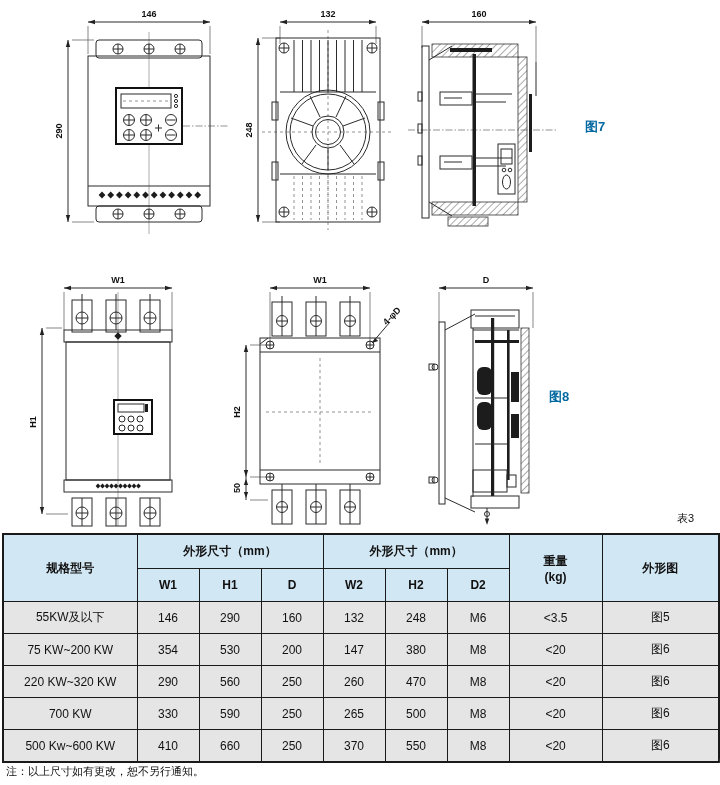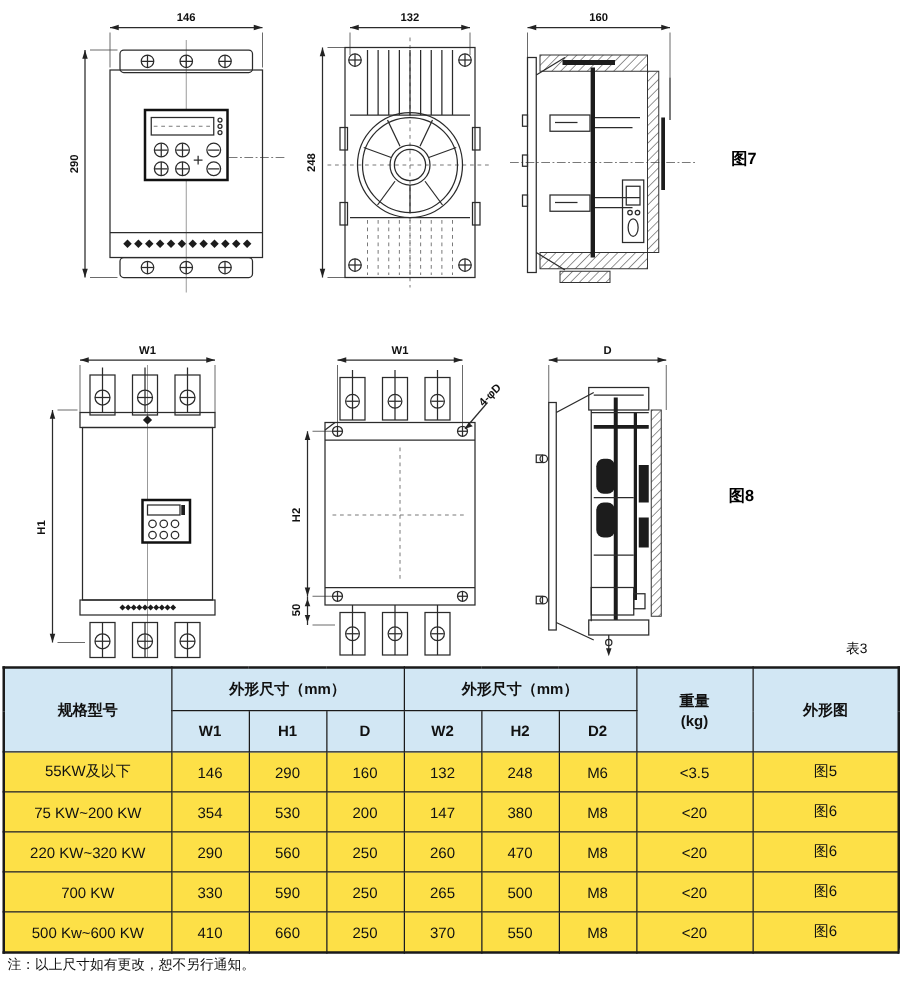--- a/index.html
+++ b/index.html
@@ -7,29 +7,29 @@
   .page{position:relative;width:720px;height:785px;background:#fff;overflow:hidden;border-radius:27px;}
   svg{position:absolute;overflow:visible;}
   .ln{stroke:#2b2b2b;stroke-width:1;fill:none;}
   .thin{stroke:#777;stroke-width:.6;fill:none;}
   .ext{stroke:#555;stroke-width:.7;fill:none;}
   .dash{stroke:#666;stroke-width:.7;fill:none;stroke-dasharray:3 3;}
   .dashdot{stroke:#666;stroke-width:.7;fill:none;stroke-dasharray:7 2 1.5 2;}
   .arr{fill:#222;stroke:none;}
   .blk{fill:#1c1c1c;stroke:none;}
   text.dim{font:600 9px "Liberation Sans",sans-serif;fill:#111;text-anchor:middle;}
-  .figlabel{position:absolute;font-weight:bold;font-size:13px;color:#000000;}
+  .figlabel{position:absolute;font-weight:bold;font-size:13px;color:#0369a1;}
   .tbl-caption{position:absolute;top:511px;right:26px;font-size:11px;font-weight:normal;}
   table.spec{position:absolute;left:2px;top:533px;width:716px;border-collapse:collapse;table-layout:fixed;font-size:12px;}
   table.spec th,table.spec td{border:1px solid #1a1a1a;text-align:center;vertical-align:middle;padding:0;}
   table.spec thead th{background:#d2e7f4;font-weight:bold;}
   table.spec{border:2px solid #1a1a1a;}
   tr.hrow1 th{height:33px;}
   tr.hrow2 th{height:32px;}
-  tr.drow td{height:31px;background:#fde047;font-weight:500;}
+  tr.drow td{height:31px;background:#e5e5e5;font-weight:500;}
   .note{position:absolute;left:6px;top:764px;font-size:11px;color:#111;text-align:center;}
 </style>
 </head>
 <body>
 
 <div class="page">
 
   <svg style="left:38px;top:4px" width="196" height="234" viewBox="0 0 196 234">
 
     <line class="ext" x1="50" y1="22" x2="50" y2="50"></line>
@@ -449,21 +449,21 @@
 
     <g class="ln">
       <rect x="58" y="198" width="34" height="22"></rect>
       <rect x="92" y="203" width="9" height="12"></rect>
       <rect x="56" y="224" width="48" height="12"></rect>
     </g>
     <line class="ln" x1="72" y1="236" x2="72" y2="250"></line>
     <polygon class="arr" points="72,253 69.8,246.5 74.2,246.5"></polygon>
     <circle class="ln" cx="72" cy="242" r="2.5"></circle>
   </svg>
-  <div class="figlabel" style="left:583px;top:388px">图8</div>
+  <div class="figlabel" style="left:549px;top:388px">图8</div>
 
   <div class="tbl-caption">表3</div>
 
   <table class="spec">
     <colgroup>
       <col style="width:134px">
         <col style="width:62px">
         <col style="width:62px">
         <col style="width:62px">
       <col style="width:62px">

